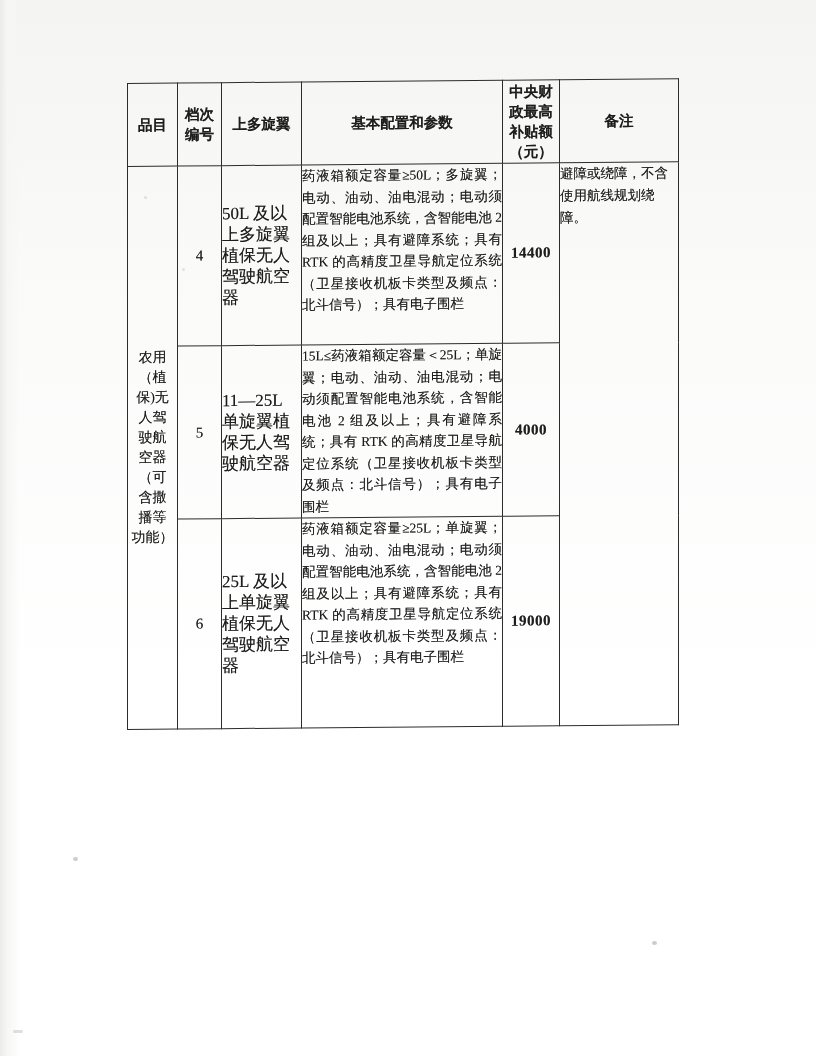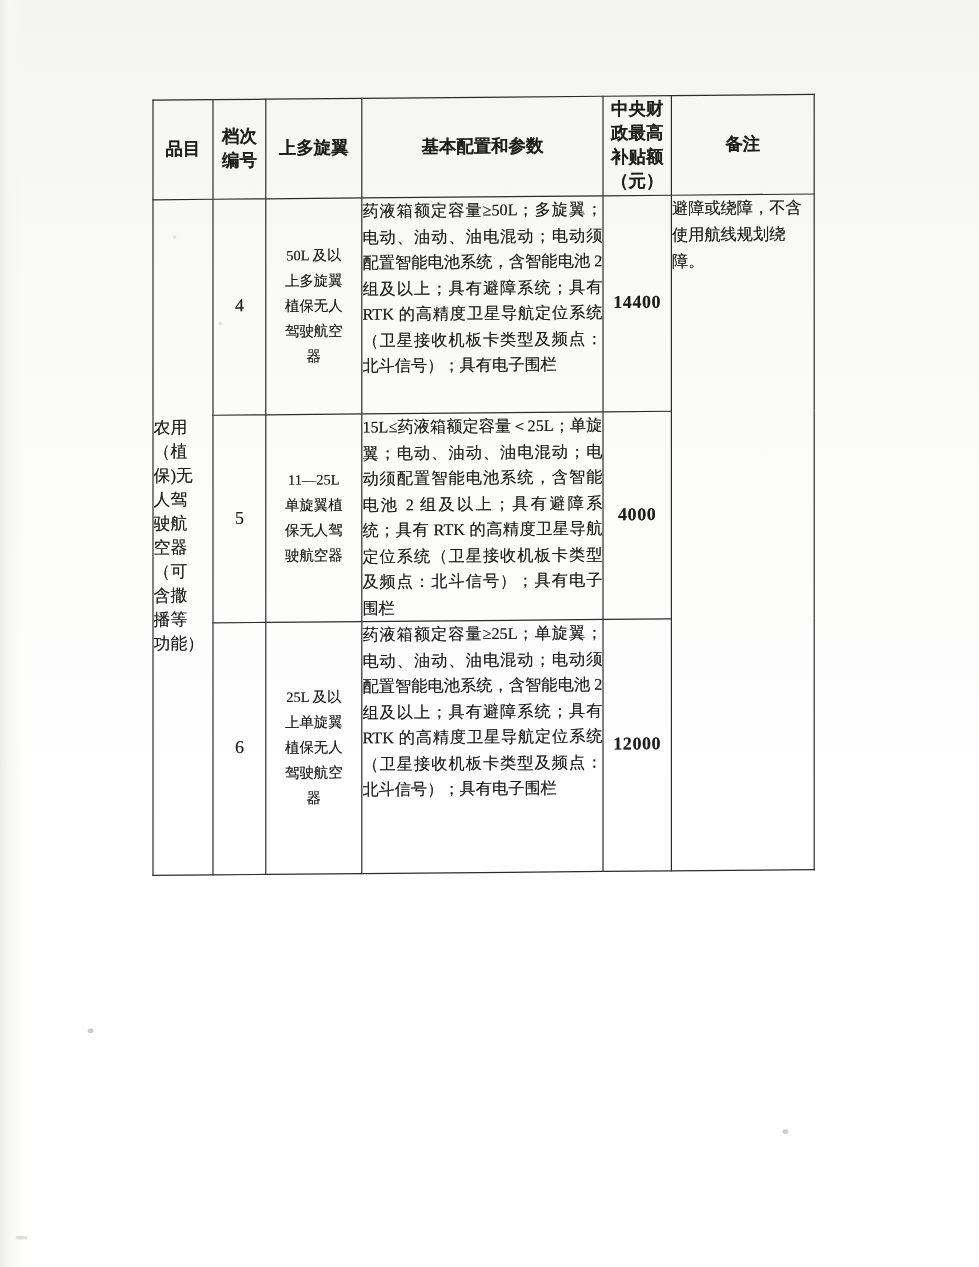--- a/index.html
+++ b/index.html
@@ -44,36 +44,35 @@
     font-weight: 600;
     line-height: 20px;
     text-align: center;
     vertical-align: middle;
     white-space: pre-line;
   }
   .row-4 td { height: 179px; }
   .row-5 td { height: 171px; }
   .row-6 td { height: 209px; }
   .item-cell {
-    text-align: left;
+    text-align: center;
     vertical-align: middle;
     white-space: pre-line;
     font-size: 14px;
     line-height: 20px;
   }
   .num-cell {
     text-align: center;
     vertical-align: middle;
     font-size: 15px;
   }
   .name-cell {
-    text-align: center;
     vertical-align: middle;
     white-space: pre-line;
-    font-size: 12px;
+    font-size: 17px;
     line-height: 21px;
   }
   .config-cell {
     vertical-align: top;
     font-size: 13.5px;
     line-height: 21.5px;
     padding: 4px 5px 0 6px;
     text-align: justify;
   }
   .subsidy-cell {
@@ -158,21 +157,21 @@
         <td class="subsidy-cell">4000</td>
       </tr>
       <tr class="row-6">
         <td class="num-cell">6</td>
         <td class="name-cell">25L 及以
 上单旋翼
 植保无人
 驾驶航空
 器</td>
         <td class="config-cell">药液箱额定容量≥25L；单旋翼；电动、油动、油电混动；电动须配置智能电池系统，含智能电池 2 组及以上；具有避障系统；具有 RTK 的高精度卫星导航定位系统（卫星接收机板卡类型及频点：北斗信号）；具有电子围栏</td>
-        <td class="subsidy-cell">12000</td>
+        <td class="subsidy-cell">19000</td>
       </tr>
     </tbody>
   </table>
 
   <div class="speck s1"></div>
   <div class="speck s2"></div>
   <div class="speck s3"></div>
   <div class="speck s4"></div>
   <div class="speck s5"></div>
 

